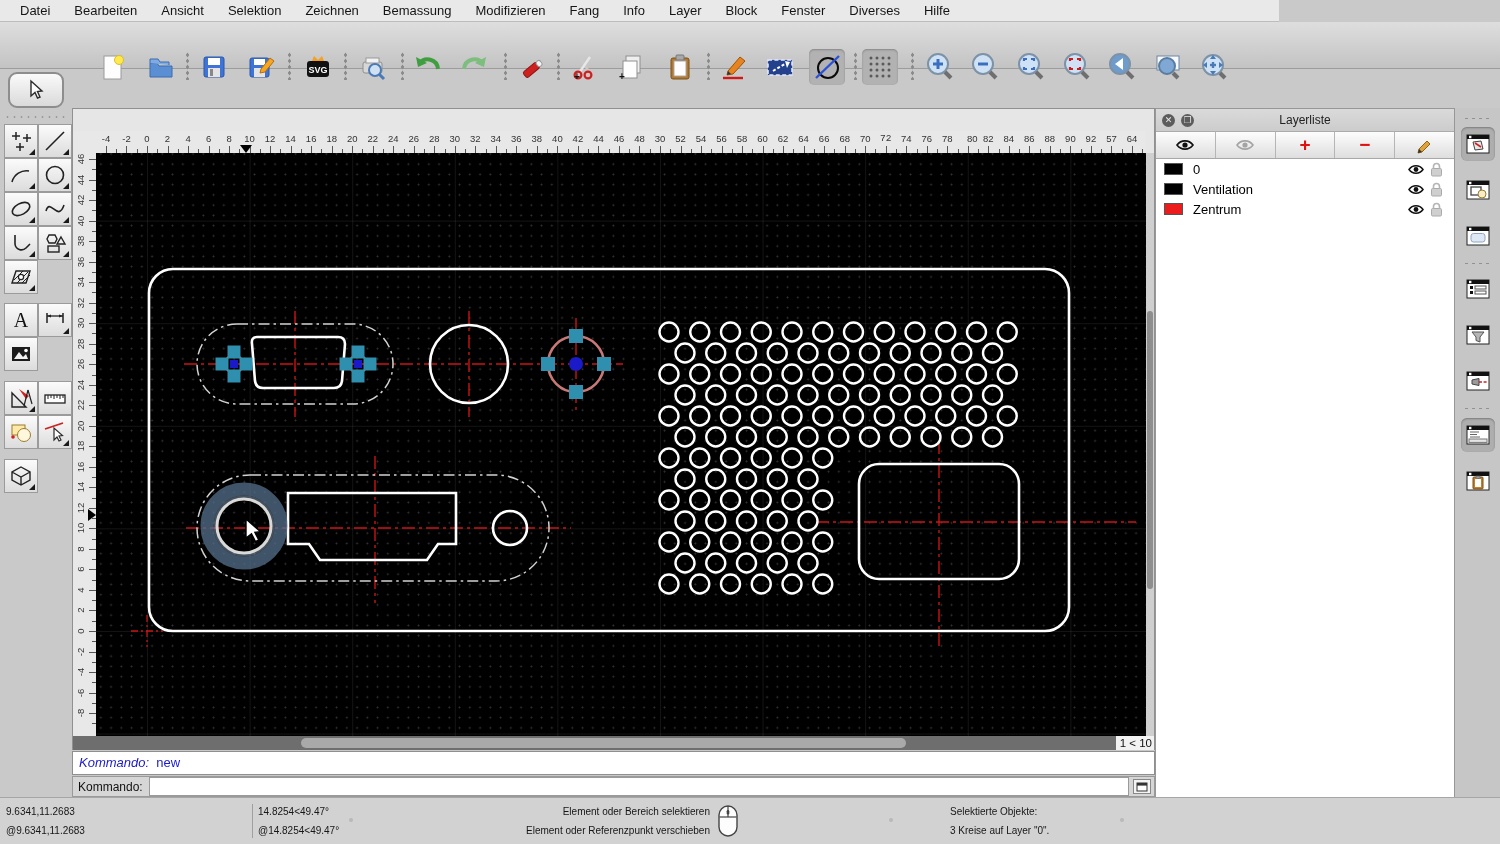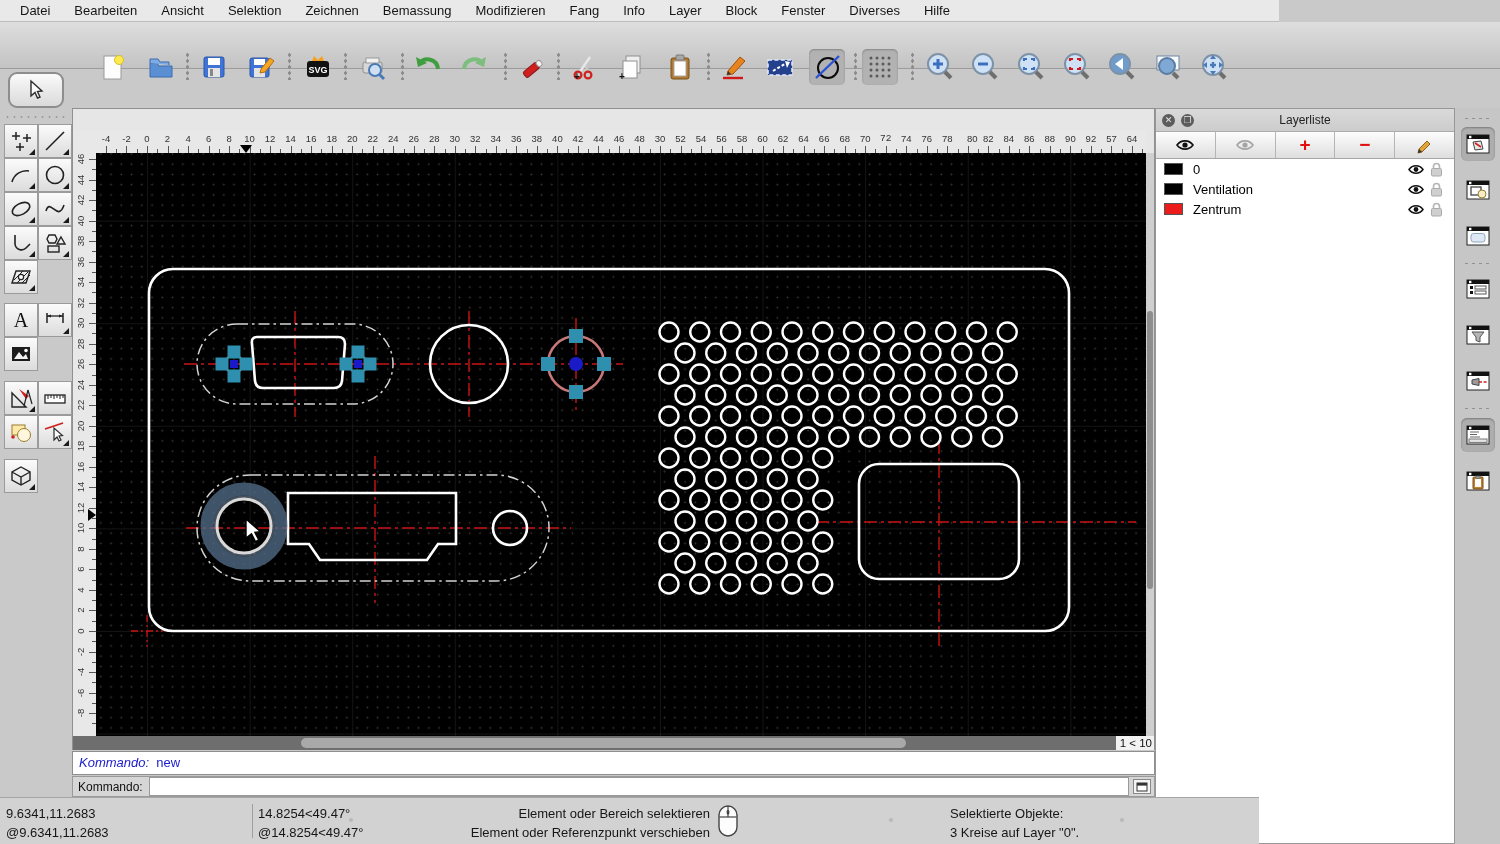--- a/index.html
+++ b/index.html
@@ -97,22 +97,22 @@
 
   
   #rightstrip{left:1455px;top:108px;width:45px;height:736px;background:#c6c6c6;}
   .dock-dots{position:absolute;left:8px;width:30px;height:5px;
              background-image:radial-gradient(#919191 1px,transparent 1.2px);
              background-size:7px 5px;background-repeat:repeat-x;}
   .dbtn{position:absolute;left:6px;width:34px;height:34px;display:flex;align-items:center;justify-content:center;border-radius:6px;}
   .dbtn.pressed{background:#aeaeae;box-shadow:inset 0 1px 2px rgba(0,0,0,.3);}
 
   
-  #statusbar{left:0;top:797px;width:1259px;height:47px;background:#d2d2d2;border-top:1px solid #a6a6a6;
-             font-size:13px;color:#161616;}
+  #statusbar{left:0;top:797px;width:1500px;height:47px;background:#d2d2d2;border-top:1px solid #a6a6a6;
+             font-size:10px;color:#161616;}
   .st-line{position:absolute;white-space:pre;}
   #st-vline{position:absolute;left:252px;top:6px;width:1px;height:34px;background:#9f9f9f;}
   .st-dot{position:absolute;top:20px;width:4px;height:4px;border-radius:50%;background:#b9b9b9;}
 
   svg{display:block;}
 </style>
 </head>
 <body>
 
 <div id="menubar" class="abs">

